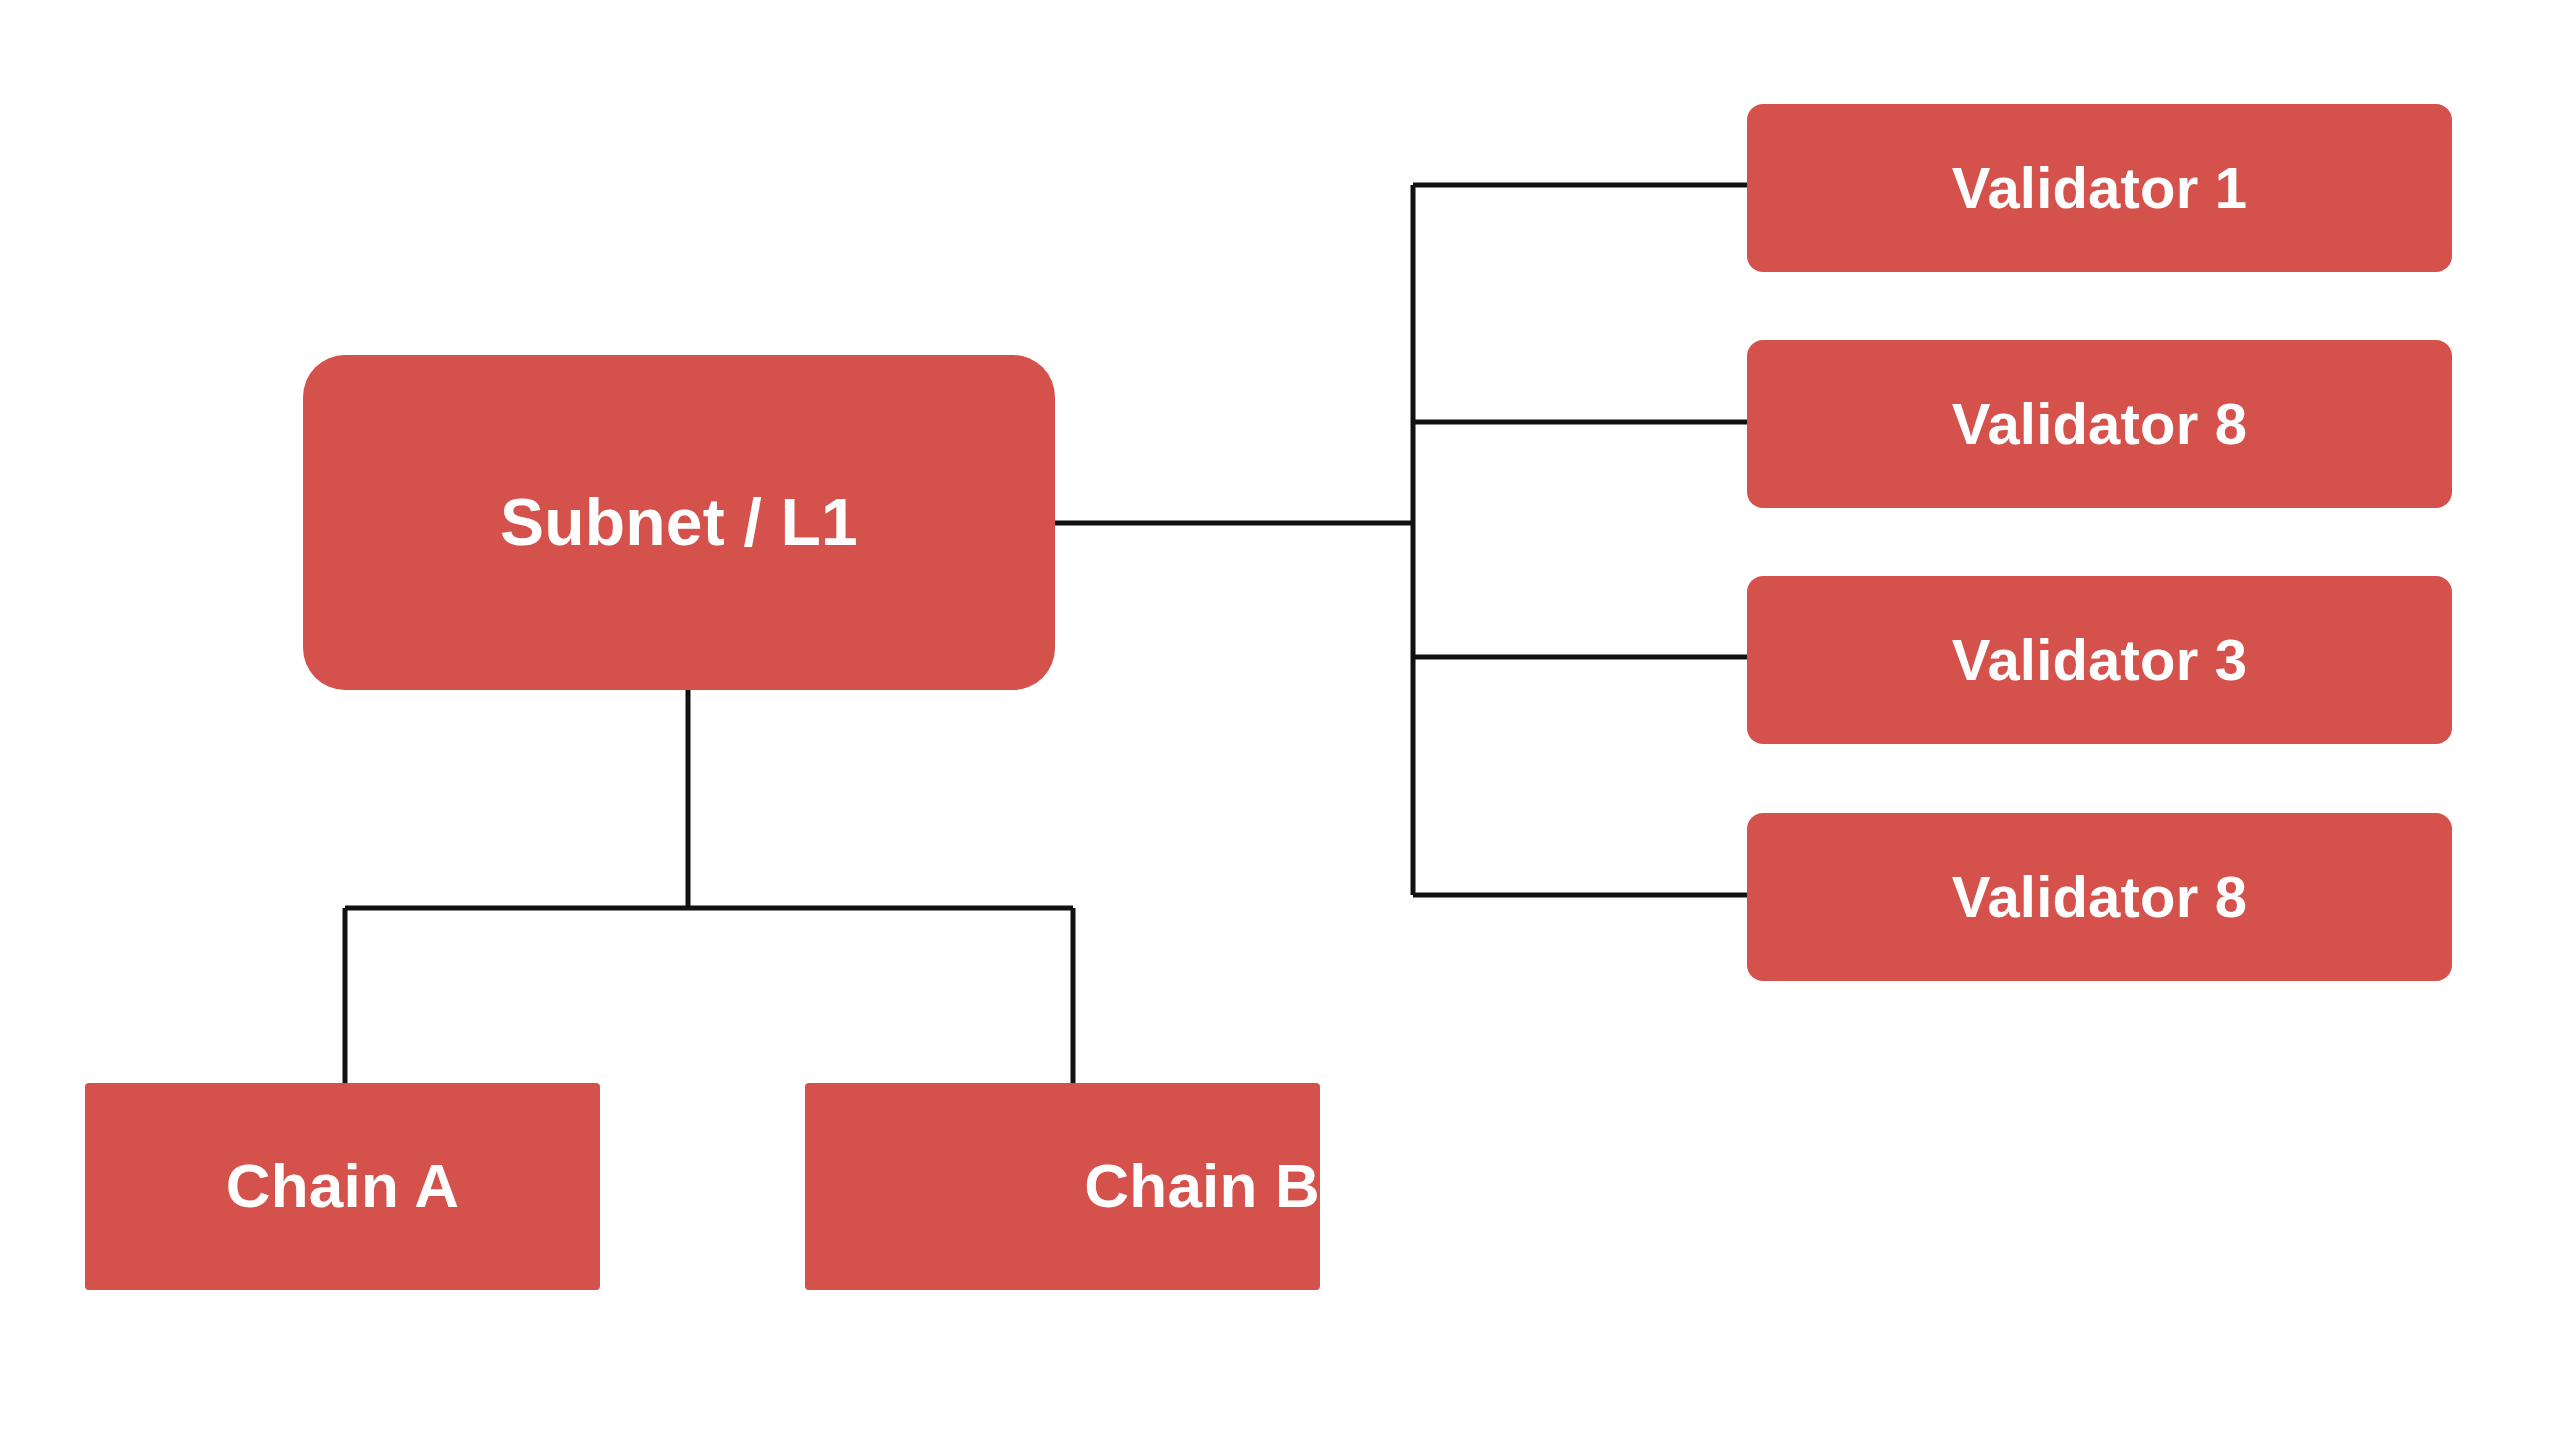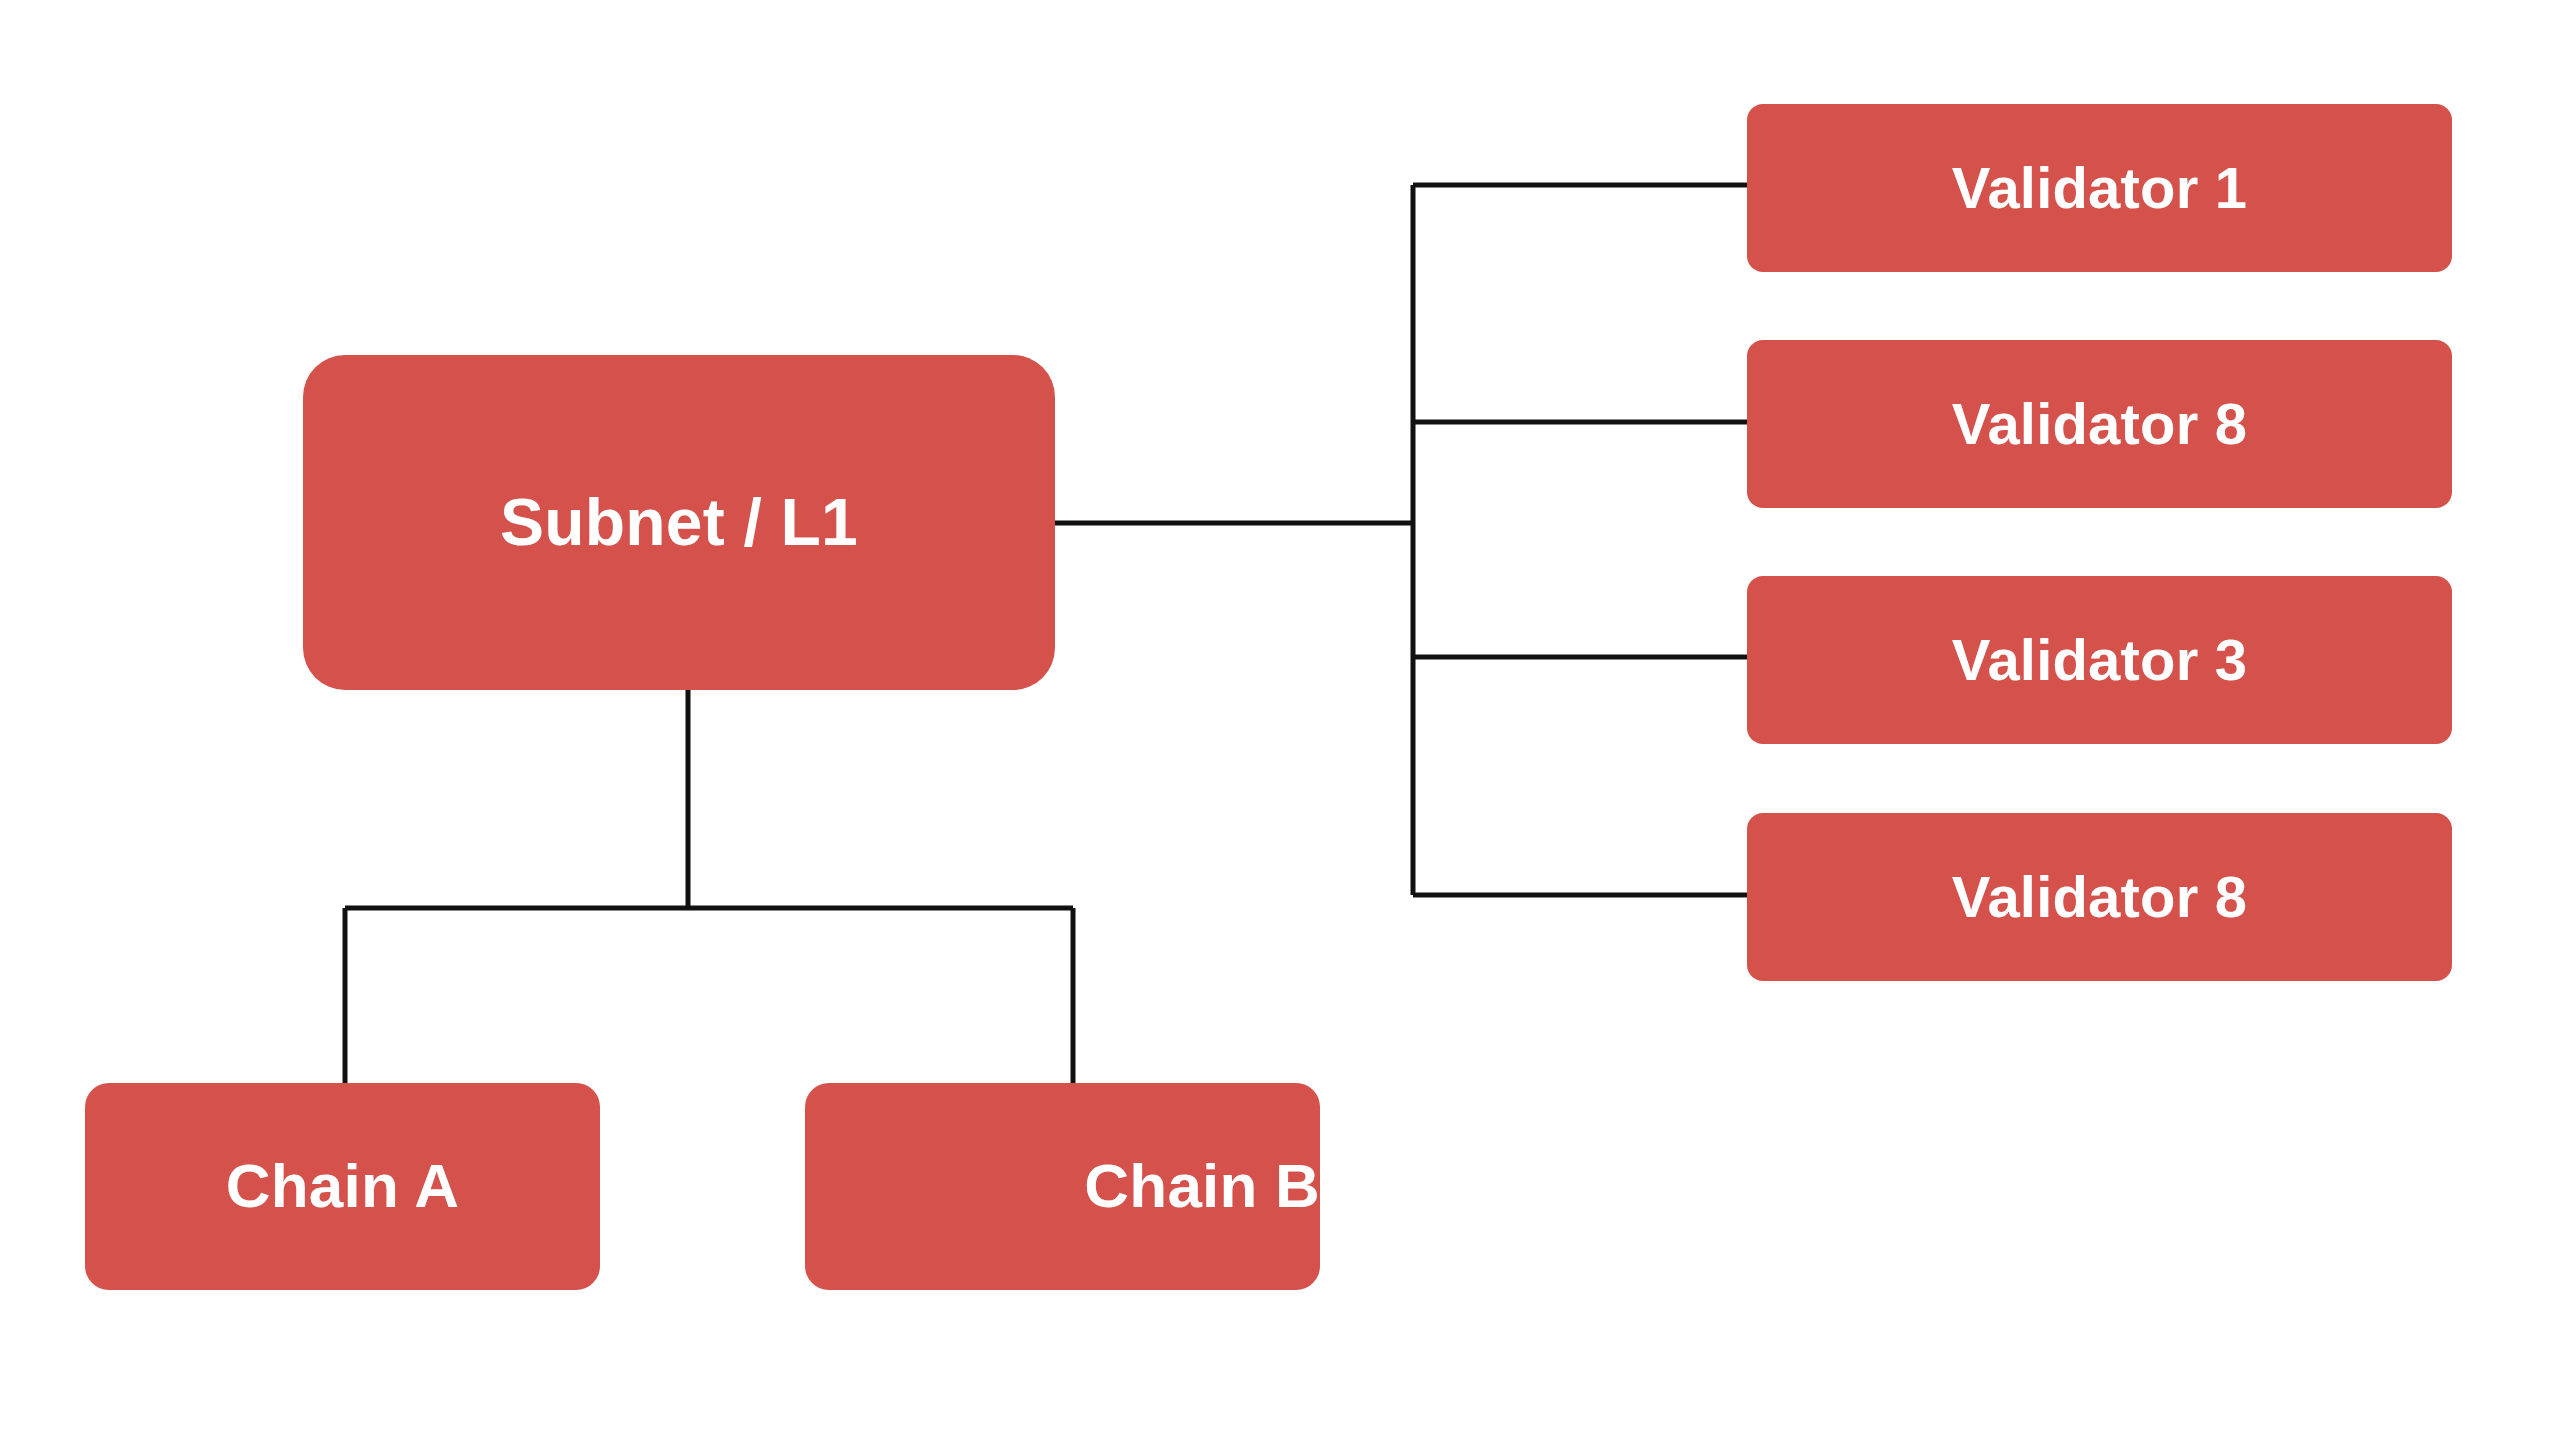--- a/index.html
+++ b/index.html
@@ -67,21 +67,21 @@
   .node-validator-1 { top: 104px; }
   .node-validator-2 { top: 340px; }
   .node-validator-3 { top: 576px; }
   .node-validator-4 { top: 813px; }
 
   
   .node-chain {
     top: 1083px;
     width: 515px;
     height: 207px;
-    border-radius: 24px;
+    border-radius: 4px;
     font-size: 62px;
   }
   .node-chain-a { left: 85px; }
   .node-chain-b { left: 805px; justify-content: flex-end; }
 </style>
 </head>
 <body>
 
 <div id="canvas">
 

